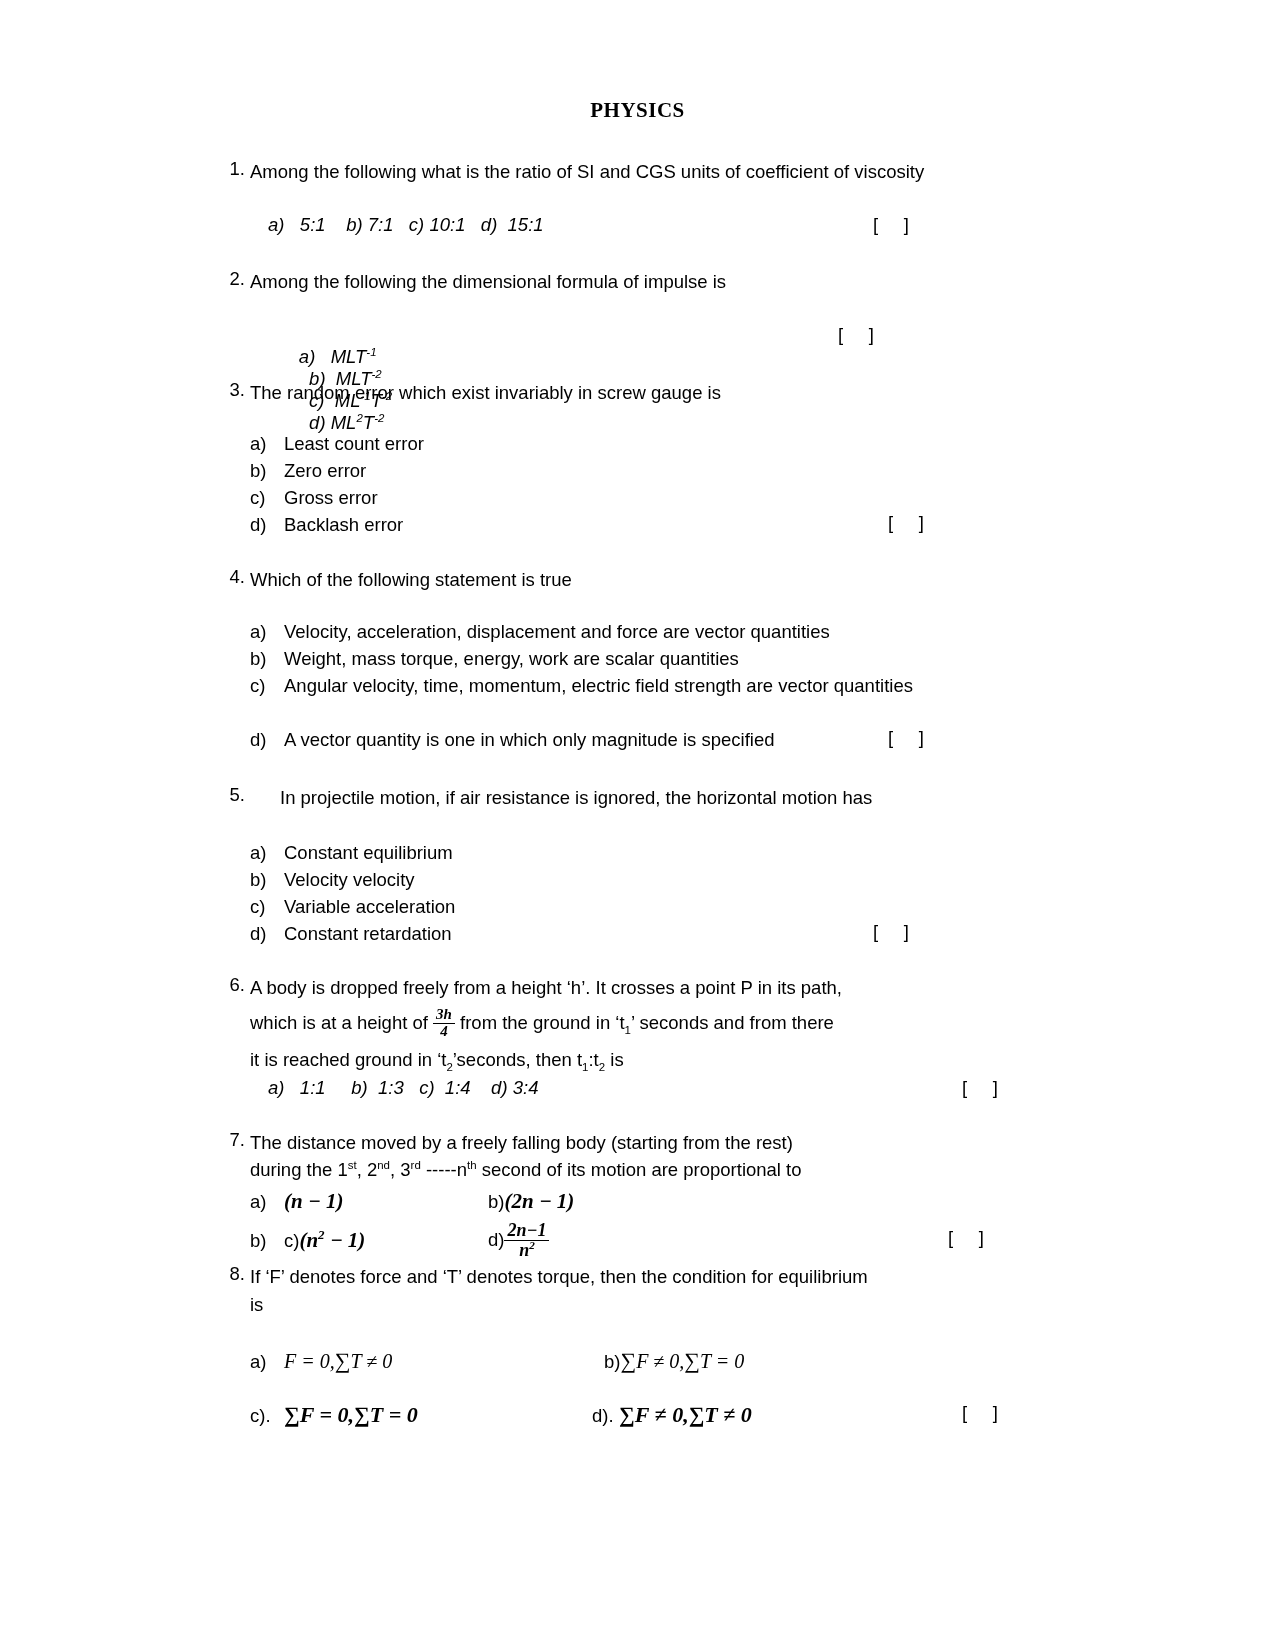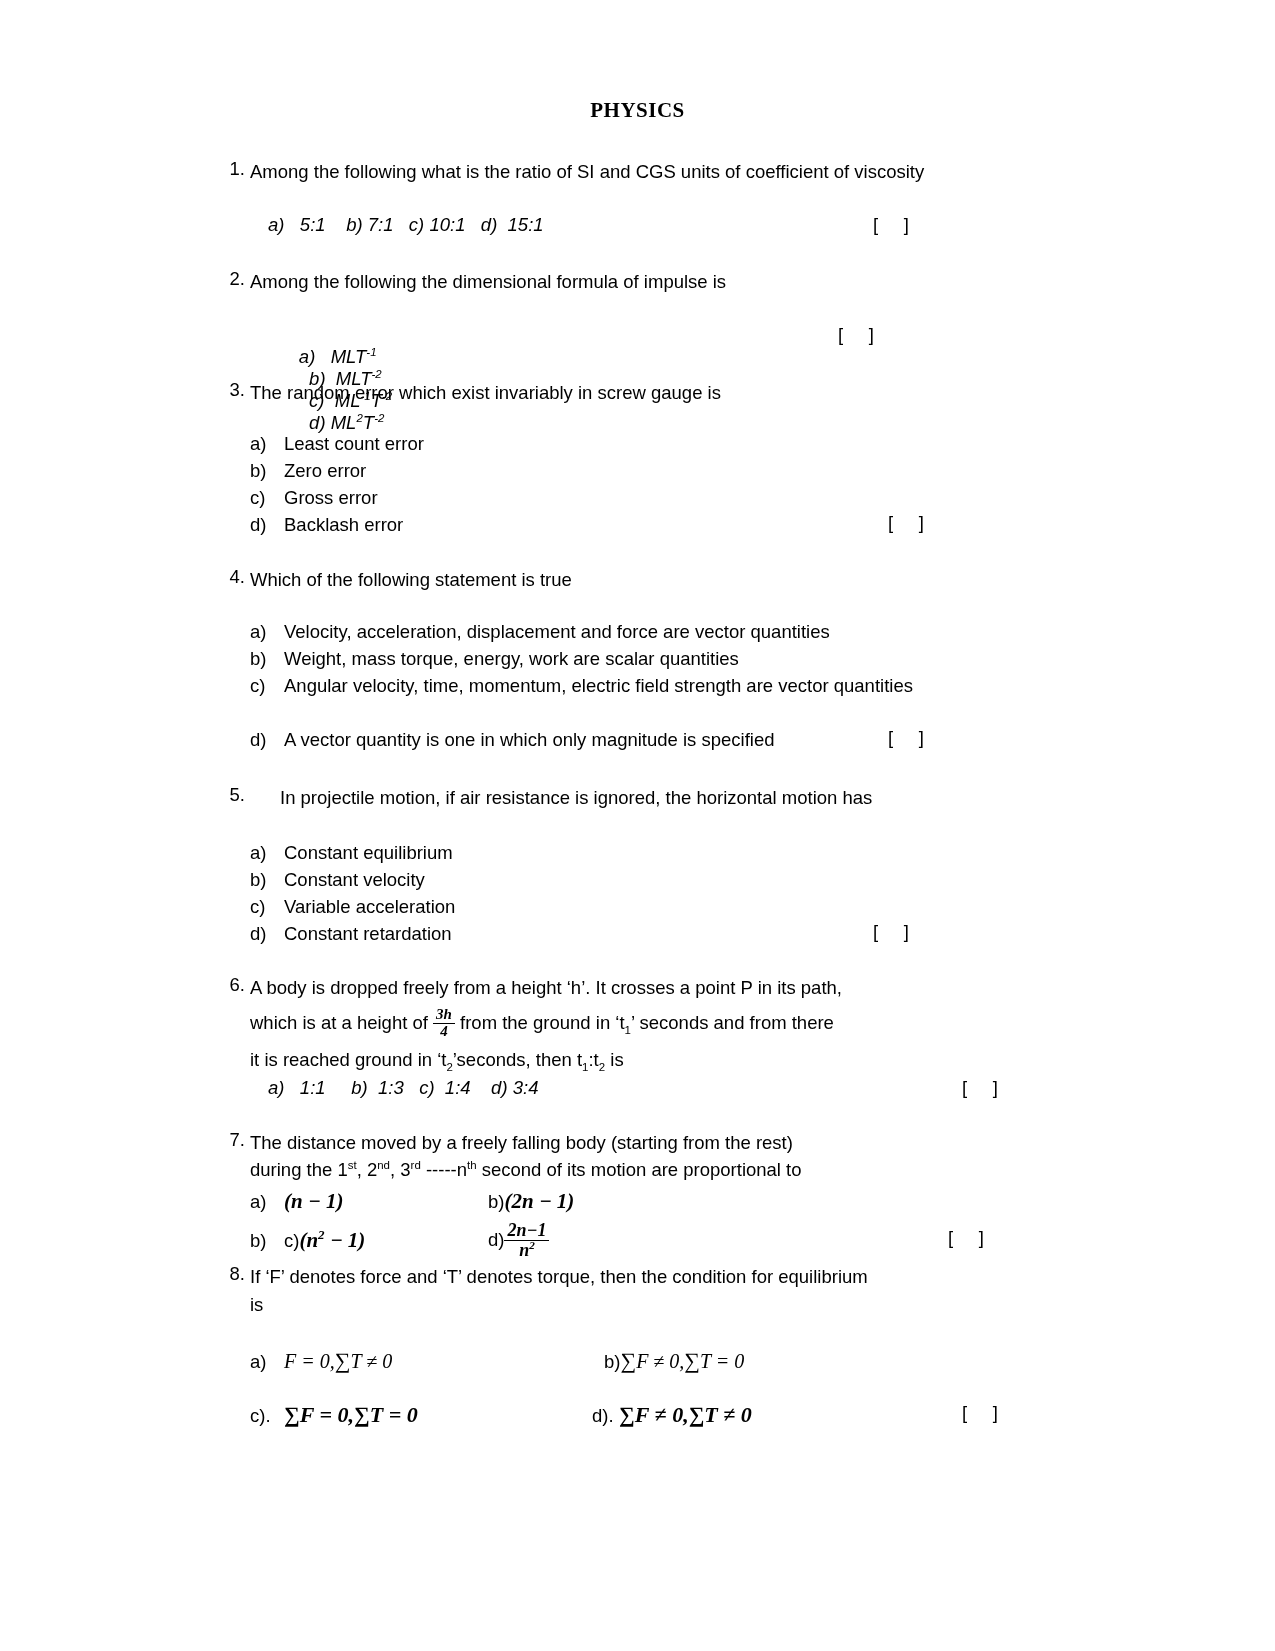--- a/index.html
+++ b/index.html
@@ -189,21 +189,21 @@
   </div>
 
   <div>
     <div class="qnum" style="left:205px; top:784px;">5.</div>
     <div class="qtext" style="top:784px; width:625px;margin-left:30px;">In projectile motion, if air resistance is ignored, the horizontal motion has</div>
 
     <div class="opt-row" style="top:840px;">
       <span class="opt-letter">a)</span><span>Constant equilibrium</span>
     </div>
     <div class="opt-row" style="top:867px;">
-      <span class="opt-letter">b)</span><span>Constant velocity</span>
+      <span class="opt-letter">b)</span><span>Velocity velocity</span>
     </div>
     <div class="opt-row" style="top:894px;">
       <span class="opt-letter">c)</span><span>Variable acceleration</span>
     </div>
     <div class="opt-row" style="top:921px;">
       <span class="opt-letter">d)</span><span>Constant retardation</span>
     </div>
     <div class="brk" style="left:873px; top:921px;">[     ]</div>
   </div>
 

